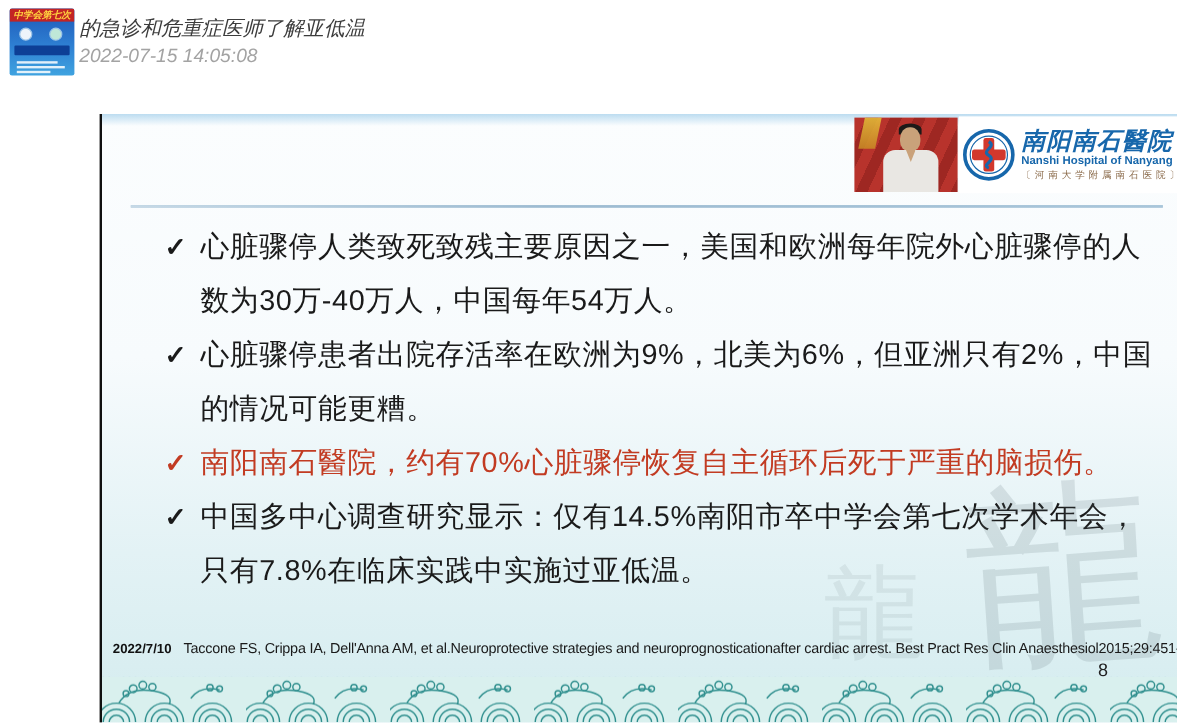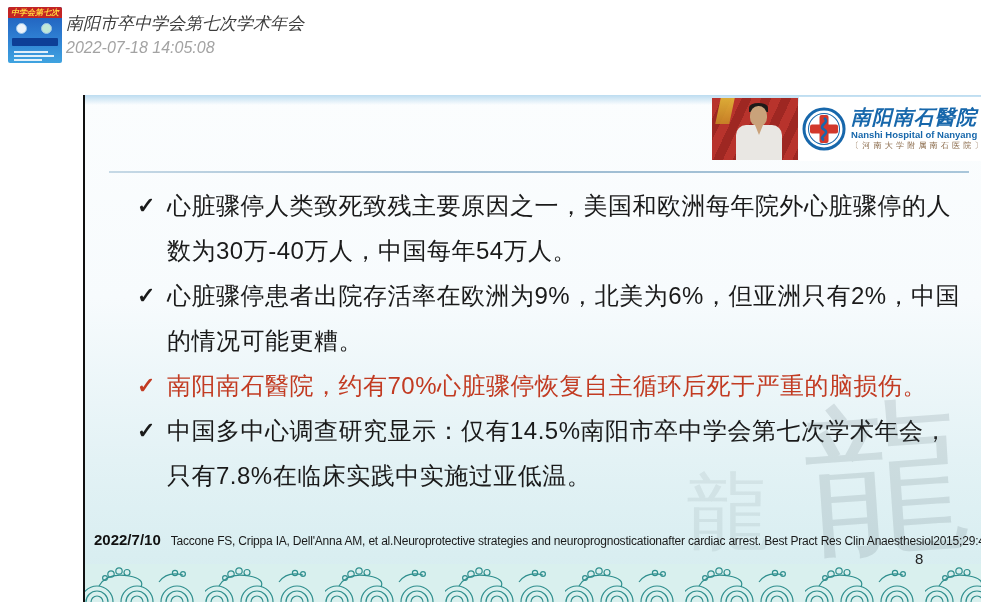--- a/index.html
+++ b/index.html
@@ -64,21 +64,21 @@
   
   .bullets { position:absolute; left:52px; top:88px; width:832px; }
   .bullet { display:flex; font-size:24px; line-height:45px; color:#1a1a1a;
             font-family:"Liberation Sans", sans-serif; }
   .bullet .chk { width:30px; flex:0 0 30px; font-weight:bold; font-size:22px; }
   .bullet.red, .bullet.red .chk { color:#c23b22; }
   .bullet .txt { flex:1; letter-spacing:.5px; }
 
   
   .footer { position:absolute; left:9px; top:436px; width:870px; white-space:nowrap; z-index:3; }
-  .f-date { font-size:15px; font-weight:bold; color:#111; margin-right:10px; }
+  .f-date { font-size:11px; font-weight:bold; color:#111; margin-right:10px; }
   .f-cite { font-size:12px; color:#1a1a1a; letter-spacing:-0.2px; }
   .pagenum { position:absolute; left:830px; top:455px; font-size:15px; color:#222; z-index:3; }
 
   
   .dragon { position:absolute; right:12px; bottom:40px; font-size:165px; line-height:1;
             color:rgba(90,105,110,0.16); font-family:"DejaVu Serif", serif; z-index:1;
             transform:rotate(-4deg); }
   .dragon2 { position:absolute; right:210px; bottom:48px; font-size:85px; line-height:1;
              color:rgba(90,105,110,0.10); font-family:"DejaVu Serif", serif; z-index:1; }
 
@@ -93,22 +93,22 @@
   <div class="header">
     <div class="thumb">
       <div class="t-band">中学会第七次</div>
       <div class="t-c1"></div>
       <div class="t-c2"></div>
       <div class="t-mid"></div>
       <div class="t-l1"></div>
       <div class="t-l2"></div>
       <div class="t-l3"></div>
     </div>
-    <div class="h-title">南阳市卒中学会第七次学术年会</div>
-    <div class="h-time">2022-07-18 14:05:08</div>
+    <div class="h-title">的急诊和危重症医师了解亚低温</div>
+    <div class="h-time">2022-07-15 14:05:08</div>
   </div>
 
   <div class="slide">
     <div class="top-band"></div>
 
 
     <div class="video">
       <div class="v-flag"></div>
       <div class="v-hair"></div>
       <div class="v-head"></div>

